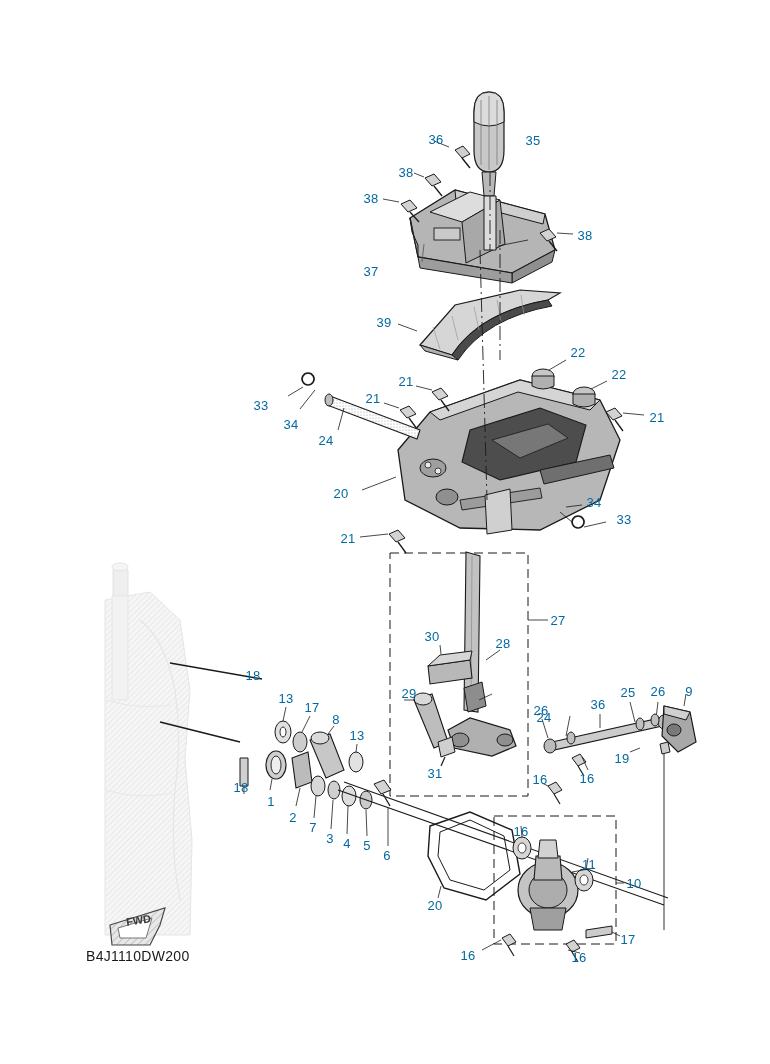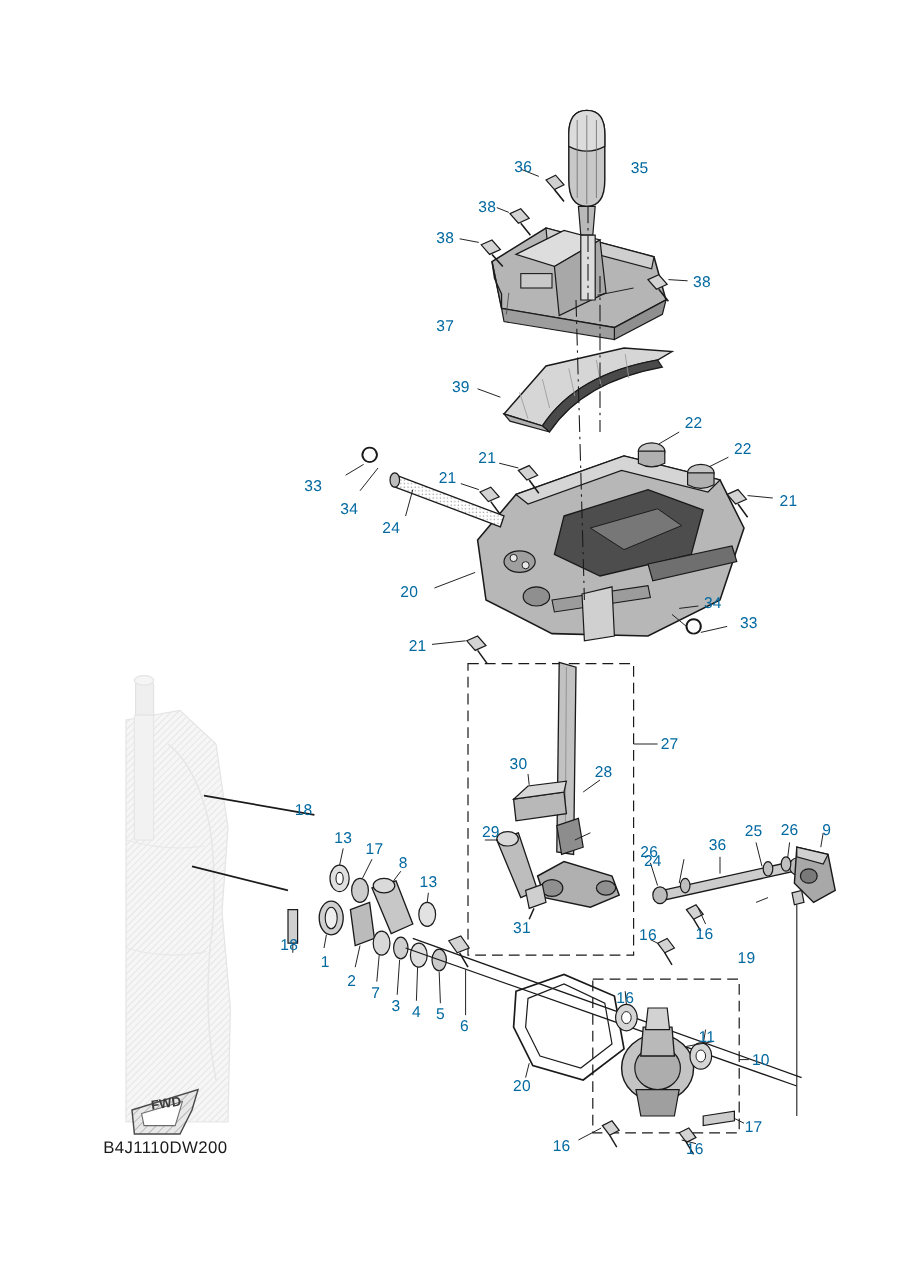--- a/index.html
+++ b/index.html
@@ -393,21 +393,21 @@
       <div class="callout" style="left: 286px; top: 698px;">13</div>
       <div class="callout" style="left: 689px; top: 691px;">9</div>
       <div class="callout" style="left: 658px; top: 691px;">26</div>
       <div class="callout" style="left: 628px; top: 692px;">25</div>
       <div class="callout" style="left: 598px; top: 704px;">36</div>
       <div class="callout" style="left: 544px; top: 705px; margin-top: 12px;">24</div>
       <div class="callout" style="left: 541px; top: 710px;">26</div>
       <div class="callout" style="left: 312px; top: 707px;">17</div>
       <div class="callout" style="left: 336px; top: 719px;">8</div>
       <div class="callout" style="left: 357px; top: 735px;">13</div>
-      <div class="callout" style="left: 622px; top: 758px; margin-top: 40px;">19</div>
+      <div class="callout" style="left: 622px; top: 758px;">19</div>
       <div class="callout" style="left: 435px; top: 773px;">31</div>
       <div class="callout" style="left: 241px; top: 787px;">18</div>
       <div class="callout" style="left: 271px; top: 801px;">1</div>
       <div class="callout" style="left: 293px; top: 817px;">2</div>
       <div class="callout" style="left: 313px; top: 827px;">7</div>
       <div class="callout" style="left: 330px; top: 838px;">3</div>
       <div class="callout" style="left: 347px; top: 843px;">4</div>
       <div class="callout" style="left: 367px; top: 845px;">5</div>
       <div class="callout" style="left: 387px; top: 855px;">6</div>
       <div class="callout" style="left: 540px; top: 779px;">16</div>

